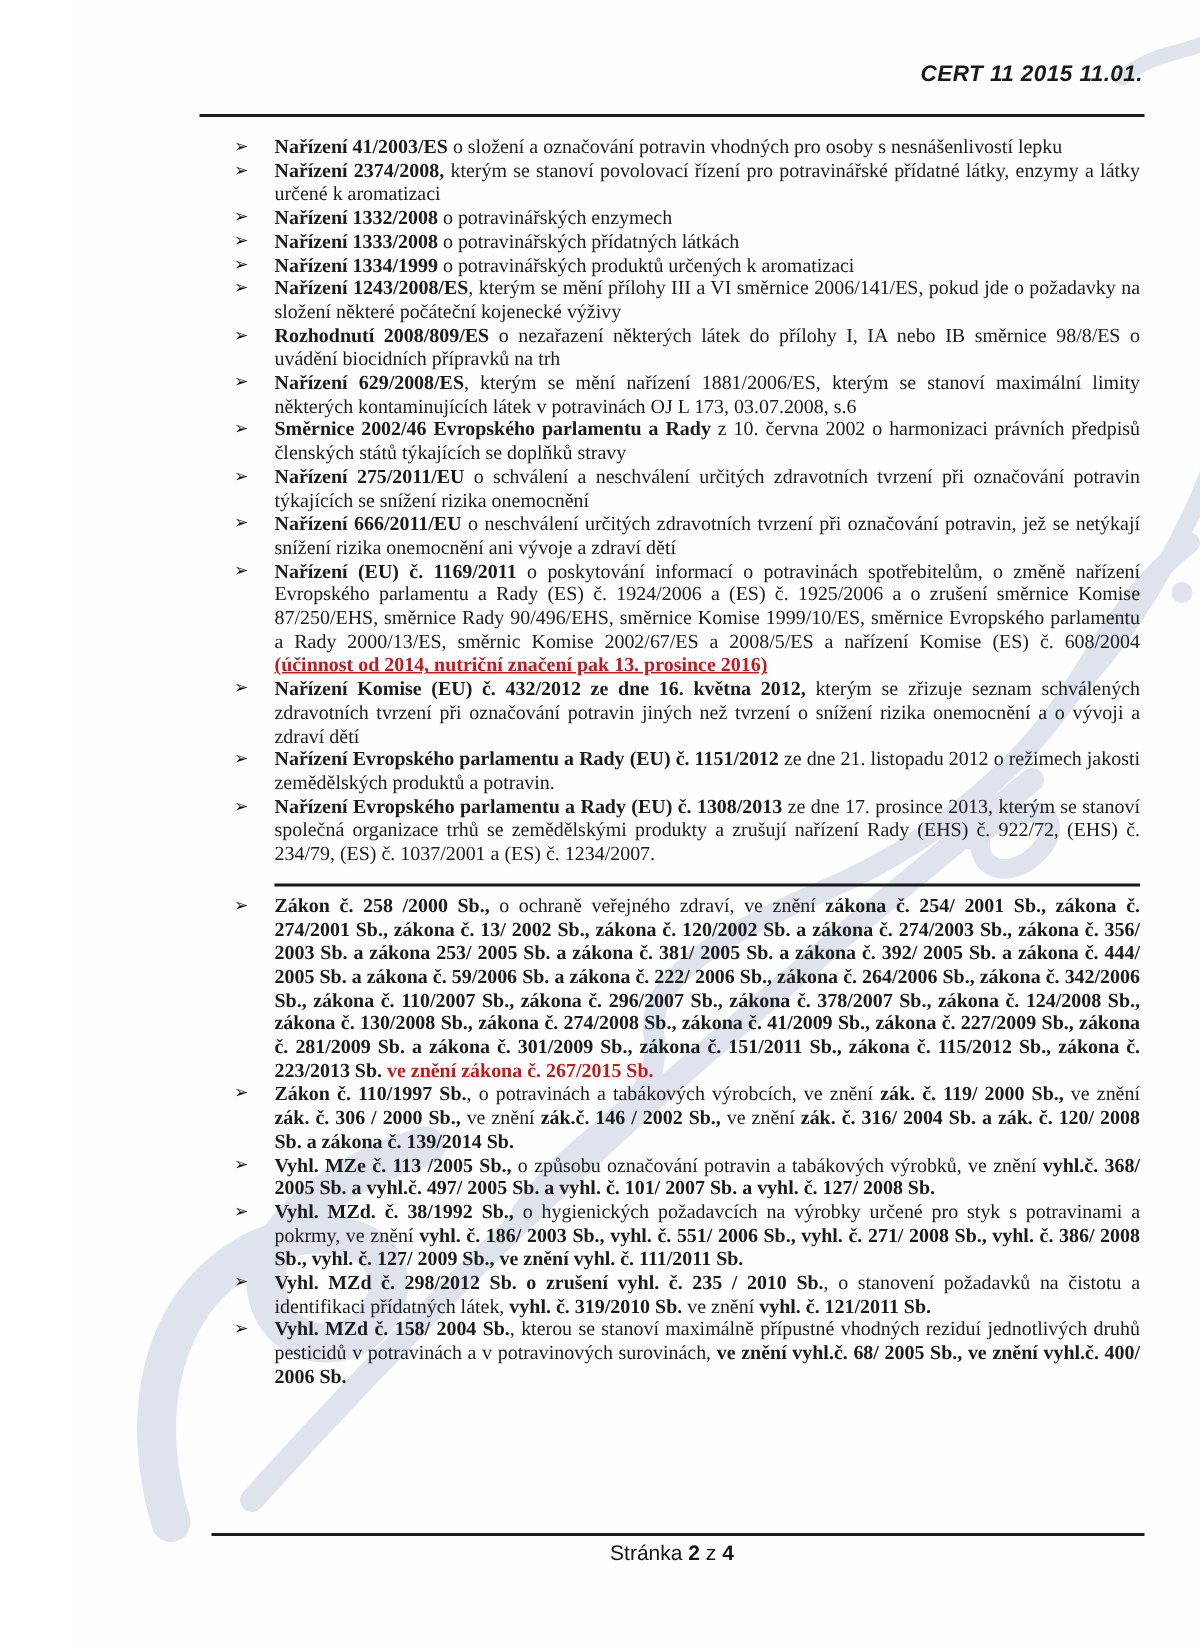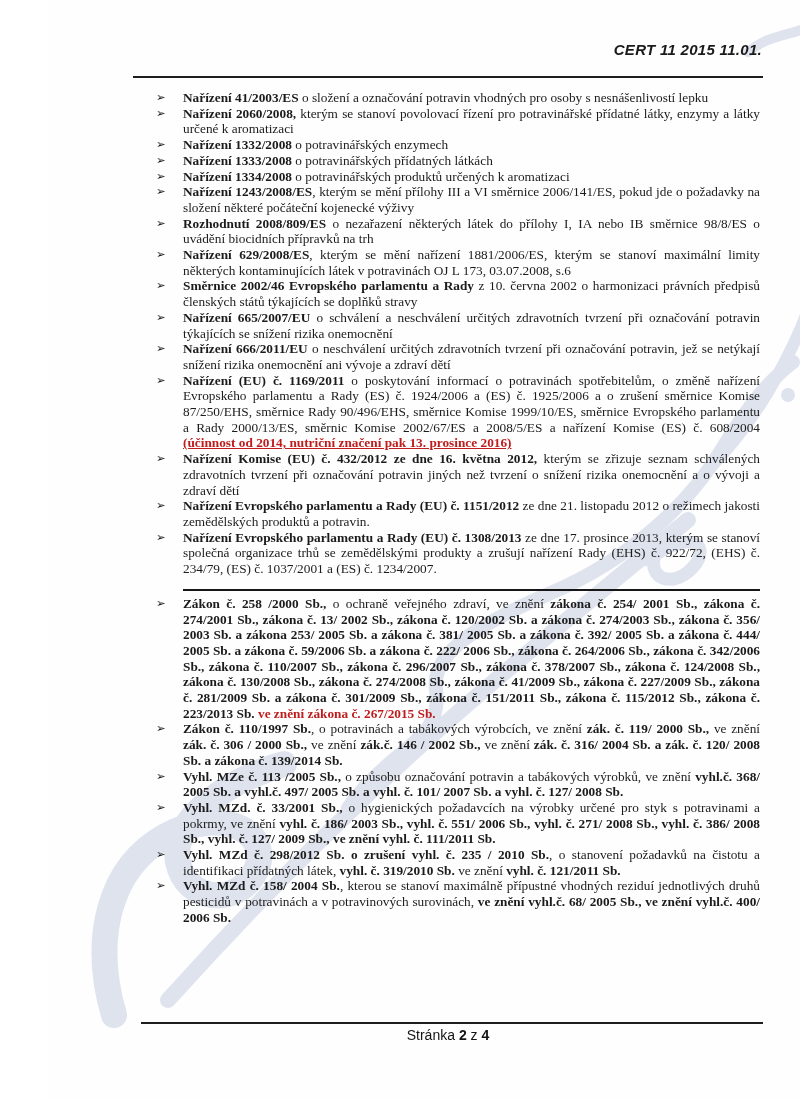--- a/index.html
+++ b/index.html
@@ -61,41 +61,41 @@
   </svg>
 
   <div class="content">
 
     <div class="doc-code">CERT 11 2015 11.01.</div>
     <div class="header-rule"></div>
 
     <main class="list-area">
       <ol class="reg-list">
           <li><span class="marker">➢</span><span class="b">Nařízení 41/2003/ES</span><span> o složení a označování potravin vhodných pro osoby s nesnášenlivostí lepku</span></li>
-          <li><span class="marker">➢</span><span class="b">Nařízení 2060/2008,</span><span> kterým se stanoví povolovací řízení pro potravinářské přídatné látky, enzymy a látky určené k aromatizaci</span></li>
+          <li><span class="marker">➢</span><span class="b">Nařízení 2374/2008,</span><span> kterým se stanoví povolovací řízení pro potravinářské přídatné látky, enzymy a látky určené k aromatizaci</span></li>
           <li><span class="marker">➢</span><span class="b">Nařízení 1332/2008</span><span> o potravinářských enzymech</span></li>
           <li><span class="marker">➢</span><span class="b">Nařízení 1333/2008</span><span> o potravinářských přídatných látkách</span></li>
-          <li><span class="marker">➢</span><span class="b">Nařízení 1334/2008</span><span> o potravinářských produktů určených k aromatizaci</span></li>
+          <li><span class="marker">➢</span><span class="b">Nařízení 1334/1999</span><span> o potravinářských produktů určených k aromatizaci</span></li>
           <li><span class="marker">➢</span><span class="b">Nařízení 1243/2008/ES</span><span>, kterým se mění přílohy III a VI směrnice 2006/141/ES, pokud jde o požadavky na složení některé počáteční kojenecké výživy</span></li>
           <li><span class="marker">➢</span><span class="b">Rozhodnutí 2008/809/ES</span><span> o nezařazení některých látek do přílohy I, IA nebo IB směrnice 98/8/ES o uvádění biocidních přípravků na trh</span></li>
           <li><span class="marker">➢</span><span class="b">Nařízení 629/2008/ES</span><span>, kterým se mění nařízení 1881/2006/ES, kterým se stanoví maximální limity některých kontaminujících látek v potravinách  OJ L 173, 03.07.2008, s.6</span></li>
           <li><span class="marker">➢</span><span class="b">Směrnice 2002/46 Evropského parlamentu a Rady</span><span> z 10. června 2002 o harmonizaci právních předpisů členských států týkajících se doplňků stravy</span></li>
-          <li><span class="marker">➢</span><span class="b">Nařízení 665/2007/EU</span><span> o schválení a neschválení určitých zdravotních tvrzení při označování potravin týkajících se snížení rizika onemocnění</span></li>
+          <li><span class="marker">➢</span><span class="b">Nařízení 275/2011/EU</span><span> o schválení a neschválení určitých zdravotních tvrzení při označování potravin týkajících se snížení rizika onemocnění</span></li>
           <li><span class="marker">➢</span><span class="b">Nařízení 666/2011/EU</span><span> o neschválení určitých zdravotních tvrzení při označování potravin, jež se netýkají snížení rizika onemocnění ani vývoje a zdraví dětí</span></li>
           <li><span class="marker">➢</span><span class="b">Nařízení (EU) č. 1169/2011</span><span> o poskytování informací o potravinách spotřebitelům, o změně nařízení Evropského parlamentu a Rady (ES) č. 1924/2006 a (ES) č. 1925/2006 a o zrušení směrnice Komise 87/250/EHS, směrnice Rady 90/496/EHS, směrnice Komise 1999/10/ES, směrnice Evropského parlamentu a Rady 2000/13/ES, směrnic Komise 2002/67/ES a 2008/5/ES a nařízení Komise (ES) č. 608/2004 </span><span class="b red u">(účinnost od 2014, nutriční značení pak 13. prosince 2016)</span></li>
           <li><span class="marker">➢</span><span class="b">Nařízení Komise (EU) č. 432/2012  ze dne 16. května 2012,</span><span> kterým se zřizuje seznam schválených zdravotních tvrzení při označování potravin jiných než tvrzení o snížení rizika onemocnění a o vývoji a zdraví dětí</span></li>
           <li><span class="marker">➢</span><span class="b">Nařízení Evropského parlamentu a Rady (EU) č. 1151/2012</span><span> ze dne 21. listopadu 2012 o režimech jakosti zemědělských produktů a potravin.</span></li>
           <li><span class="marker">➢</span><span class="b">Nařízení Evropského parlamentu a Rady (EU) č. 1308/2013</span><span> ze dne 17. prosince 2013, kterým se stanoví společná organizace trhů se zemědělskými produkty a zrušují nařízení Rady (EHS) č. 922/72, (EHS) č. 234/79, (ES) č. 1037/2001 a (ES) č. 1234/2007.</span></li>
         </ol>
       <hr class="section-divider">
       <ol class="reg-list">
           <li><span class="marker">➢</span><span class="b">Zákon č. 258 /2000 Sb.,</span><span> o ochraně veřejného zdraví, ve znění </span><span class="b">zákona č. 254/ 2001 Sb., zákona č. 274/2001 Sb., zákona č. 13/ 2002 Sb., zákona č. 120/2002 Sb. a zákona č. 274/2003 Sb., zákona č. 356/ 2003 Sb. a zákona 253/ 2005 Sb. a zákona č. 381/ 2005 Sb. a zákona č. 392/ 2005 Sb. a zákona č. 444/ 2005 Sb. a zákona č. 59/2006 Sb. a zákona č. 222/ 2006 Sb., zákona č. 264/2006 Sb., zákona č. 342/2006 Sb., zákona č. 110/2007 Sb., zákona č. 296/2007 Sb., zákona č. 378/2007 Sb., zákona č. 124/2008 Sb., zákona č. 130/2008 Sb., zákona č. 274/2008 Sb., zákona č. 41/2009 Sb., zákona č. 227/2009 Sb., zákona č. 281/2009 Sb. a zákona č. 301/2009 Sb., zákona č. 151/2011 Sb., zákona č. 115/2012 Sb., zákona č. 223/2013 Sb. </span><span class="b red">ve znění zákona č. 267/2015 Sb.</span></li>
           <li><span class="marker">➢</span><span class="b">Zákon č. 110/1997 Sb.</span><span>, o potravinách a tabákových výrobcích, ve znění </span><span class="b">zák. č. 119/ 2000 Sb.,</span><span> ve znění </span><span class="b">zák. č. 306 / 2000 Sb.,</span><span> ve znění </span><span class="b">zák.č. 146 / 2002 Sb.,</span><span> ve znění </span><span class="b">zák. č. 316/ 2004 Sb. a zák. č. 120/ 2008 Sb. a zákona č. 139/2014 Sb.</span></li>
           <li><span class="marker">➢</span><span class="b">Vyhl. MZe č. 113 /2005 Sb.,</span><span> o způsobu označování potravin a tabákových výrobků, ve znění </span><span class="b">vyhl.č. 368/ 2005 Sb. a vyhl.č. 497/ 2005 Sb. a vyhl. č. 101/ 2007 Sb. a vyhl. č. 127/ 2008 Sb.</span></li>
-          <li><span class="marker">➢</span><span class="b">Vyhl. MZd. č. 33/2001 Sb.,</span><span> o hygienických požadavcích na výrobky určené pro styk s potravinami a pokrmy, ve znění </span><span class="b">vyhl. č. 186/ 2003 Sb., vyhl. č. 551/ 2006 Sb., vyhl. č. 271/ 2008 Sb., vyhl. č. 386/ 2008 Sb., vyhl. č. 127/ 2009 Sb., ve znění vyhl. č. 111/2011 Sb.</span></li>
+          <li><span class="marker">➢</span><span class="b">Vyhl. MZd. č. 38/1992 Sb.,</span><span> o hygienických požadavcích na výrobky určené pro styk s potravinami a pokrmy, ve znění </span><span class="b">vyhl. č. 186/ 2003 Sb., vyhl. č. 551/ 2006 Sb., vyhl. č. 271/ 2008 Sb., vyhl. č. 386/ 2008 Sb., vyhl. č. 127/ 2009 Sb., ve znění vyhl. č. 111/2011 Sb.</span></li>
           <li><span class="marker">➢</span><span class="b">Vyhl. MZd č. 298/2012 Sb. o zrušení vyhl. č. 235 / 2010 Sb.</span><span>, o stanovení požadavků na čistotu a identifikaci přídatných látek, </span><span class="b">vyhl. č. 319/2010 Sb.</span><span> ve znění </span><span class="b">vyhl. č. 121/2011 Sb.</span></li>
           <li><span class="marker">➢</span><span class="b">Vyhl. MZd č. 158/ 2004 Sb.</span><span>, kterou se stanoví maximálně přípustné vhodných reziduí jednotlivých druhů pesticidů v potravinách a v potravinových surovinách, </span><span class="b">ve znění vyhl.č. 68/ 2005 Sb., ve znění vyhl.č. 400/ 2006 Sb.</span></li>
         </ol>
     </main>
 
     <div class="footer-rule"></div>
     <div class="page-number">
       <span>Stránka</span>
       <span class="b">2</span>
       <span>z</span>

